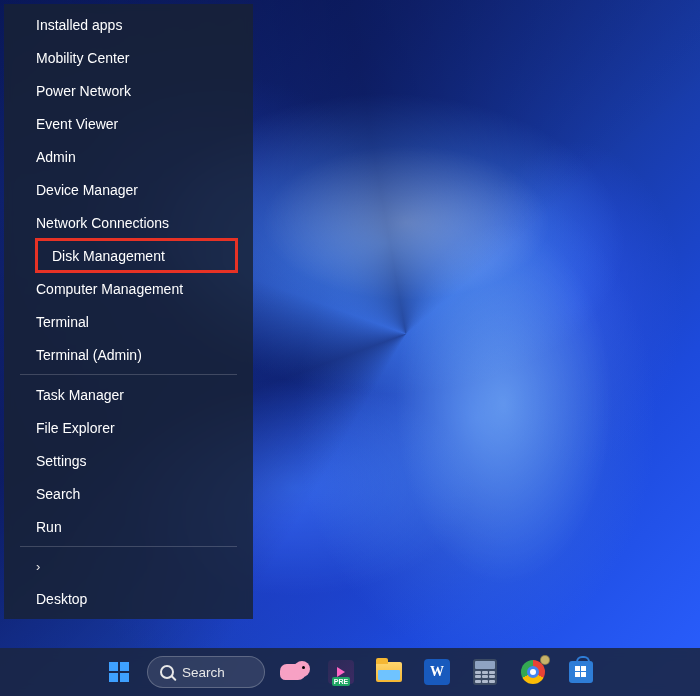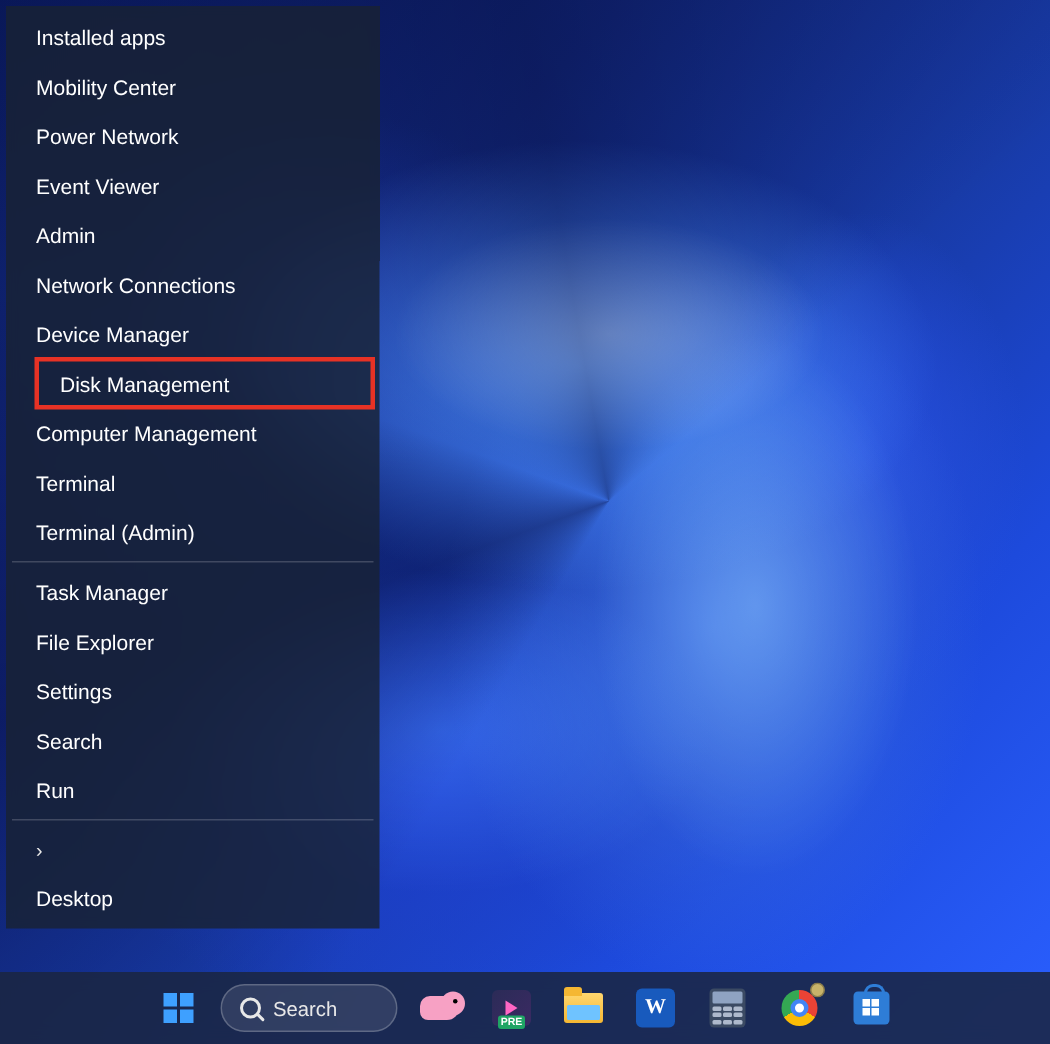--- a/index.html
+++ b/index.html
@@ -38,21 +38,21 @@
         conic-gradient(from 210deg at 58% 48%, transparent 0deg, rgba(0,0,40,.35) 40deg, transparent 80deg, rgba(0,0,30,.3) 140deg, transparent 200deg);
     }
 
     .context-menu {
       position: absolute;
       left: 4px;
       top: 4px;
       width: 249px;
       background: rgba(24, 34, 51, 0.82);
       backdrop-filter: blur(4px);
-      padding: 4px 4px;
+      padding: 4px 16px;
       color: #fff;
       font-size: 14px;
     }
     .menu-item {
       padding: 8.5px 16px;
       display: flex;
       align-items: center;
       justify-content: space-between;
       cursor: default;
       border-radius: 3px;
@@ -155,24 +155,24 @@
     <div class="menu-item">
       <span>Power Network</span>
     </div>
     <div class="menu-item">
       <span>Event Viewer</span>
     </div>
     <div class="menu-item">
       <span>Admin</span>
     </div>
     <div class="menu-item">
+      <span>Device Manager</span>
+    </div>
+    <div class="menu-item">
       <span>Network Connections</span>
-    </div>
-    <div class="menu-item">
-      <span>Device Manager</span>
     </div>
     <div class="menu-item highlighted">
       <span>Disk Management</span>
     </div>
     <div class="menu-item">
       <span>Computer Management</span>
     </div>
     <div class="menu-item">
       <span>Terminal</span>
     </div>

